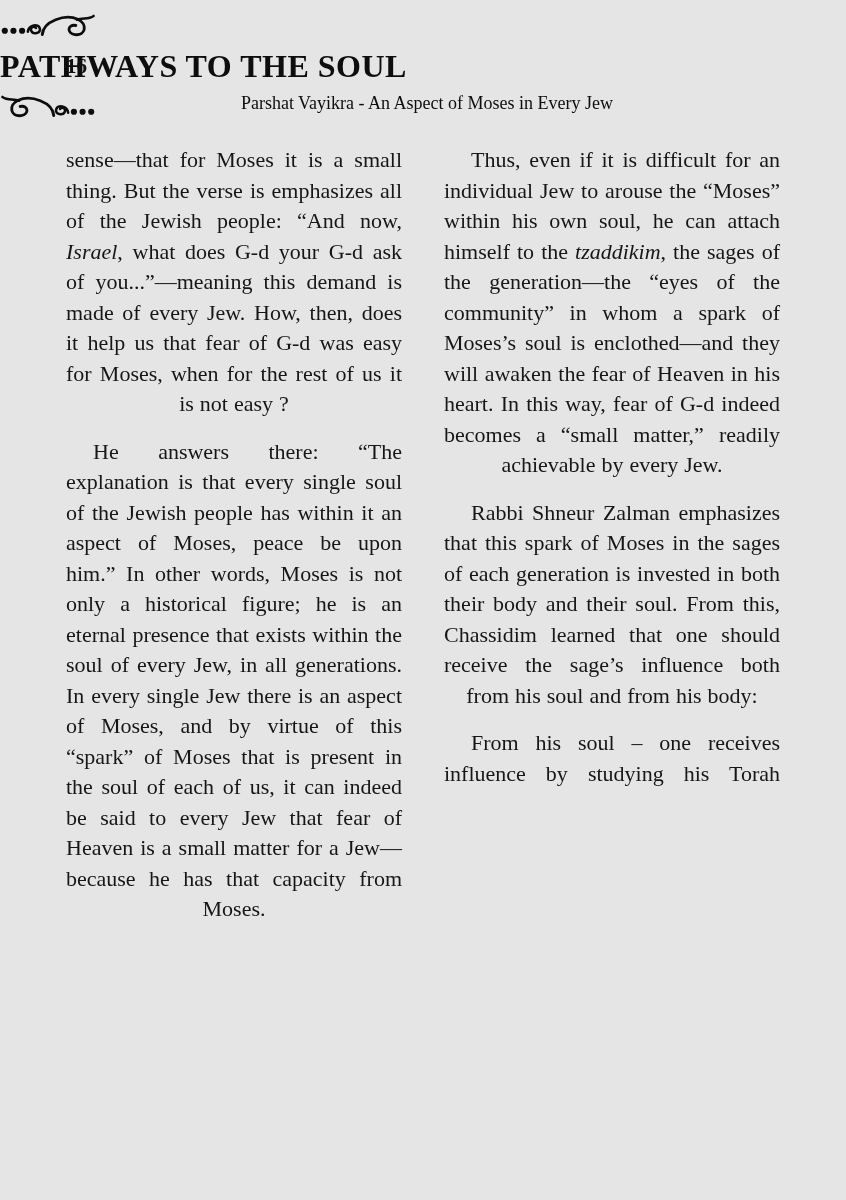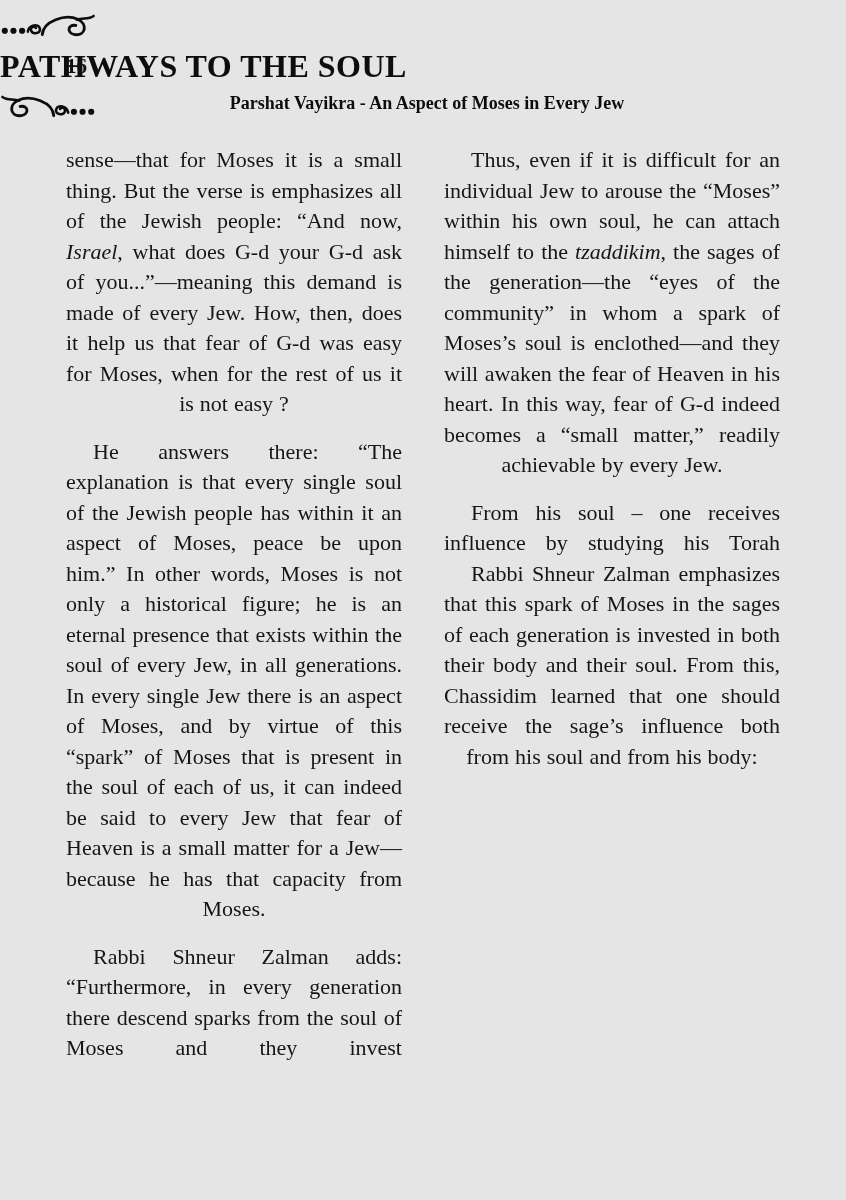--- a/index.html
+++ b/index.html
@@ -47,21 +47,21 @@
     height: 32px;
     flex: 0 0 auto;
   }
   .ornament.flipped { transform: scaleX(-1); }
   .ornament path { stroke: #0d0d0d; fill: none; }
   .ornament circle { fill: #0d0d0d; }
   .page-subtitle {
     margin: 7px 0 0 8px;
     text-align: center;
     font-size: 18px;
-    font-weight: 700;
+    font-weight: 400;
     color: #0d0d0d;
   }
   .columns {
     display: flex;
     justify-content: center;
     gap: 42px;
     margin-top: 31px;
     padding: 0 66px;
   }
   .column {
@@ -108,22 +108,21 @@
         <path d="M80,9.5 C86,7 92,9.5 97.5,5.5" stroke-width="2.6" stroke-linecap="round"></path>
       </svg>
     </div>
     <h2 class="page-subtitle">Parshat Vayikra - An Aspect of Moses in Every Jew</h2>
   </header>
 
   <main class="columns">
     <section class="column">
         <p class="para"><span>sense—that for Moses it is a small thing. But the verse is emphasizes all of the Jewish people: “And now, </span><i>Israel</i><span>, what does G-d your G-d ask of you...”—meaning this demand is made of every Jew. How, then, does it help us that fear of G-d was easy for Moses, when for the rest of us it is not easy ?</span></p>
         <p class="para indent"><span>He answers there: “The explanation is that every single soul of the Jewish people has within it an aspect of Moses, peace be upon him.” In other words, Moses is not only a historical figure; he is an eternal presence that exists within the soul of every Jew, in all generations. In every single Jew there is an aspect of Moses, and by virtue of this “spark” of Moses that is present in the soul of each of us, it can indeed be said to every Jew that fear of Heaven is a small matter for a Jew—because he has that capacity from Moses.</span></p>
-        <p class="para indent continues"><span>Rabbi Shneur Zalman adds: “Furthermore, in every generation there descend sparks from the soul of Moses and they invest</span></p>
       </section>
     <section class="column">
         <p class="para indent"><span>Thus, even if it is difficult for an individual Jew to arouse the “Moses” within his own soul, he can attach himself to the </span><i>tzaddikim</i><span>, the sages of the generation—the “eyes of the community” in whom a spark of Moses’s soul is enclothed—and they will awaken the fear of Heaven in his heart. In this way, fear of G-d indeed becomes a “small matter,” readily achievable by every Jew.</span></p>
+        <p class="para indent"><span>Rabbi Shneur Zalman emphasizes that this spark of Moses in the sages of each generation is invested in both their body and their soul. From this, Chassidim learned that one should receive the sage’s influence both from his soul and from his body:</span></p>
         <p class="para indent continues"><span>From his soul – one receives influence by studying his Torah</span></p>
-        <p class="para indent"><span>Rabbi Shneur Zalman emphasizes that this spark of Moses in the sages of each generation is invested in both their body and their soul. From this, Chassidim learned that one should receive the sage’s influence both from his soul and from his body:</span></p>
       </section>
   </main>
 
 </div>
 
 </body></html>

